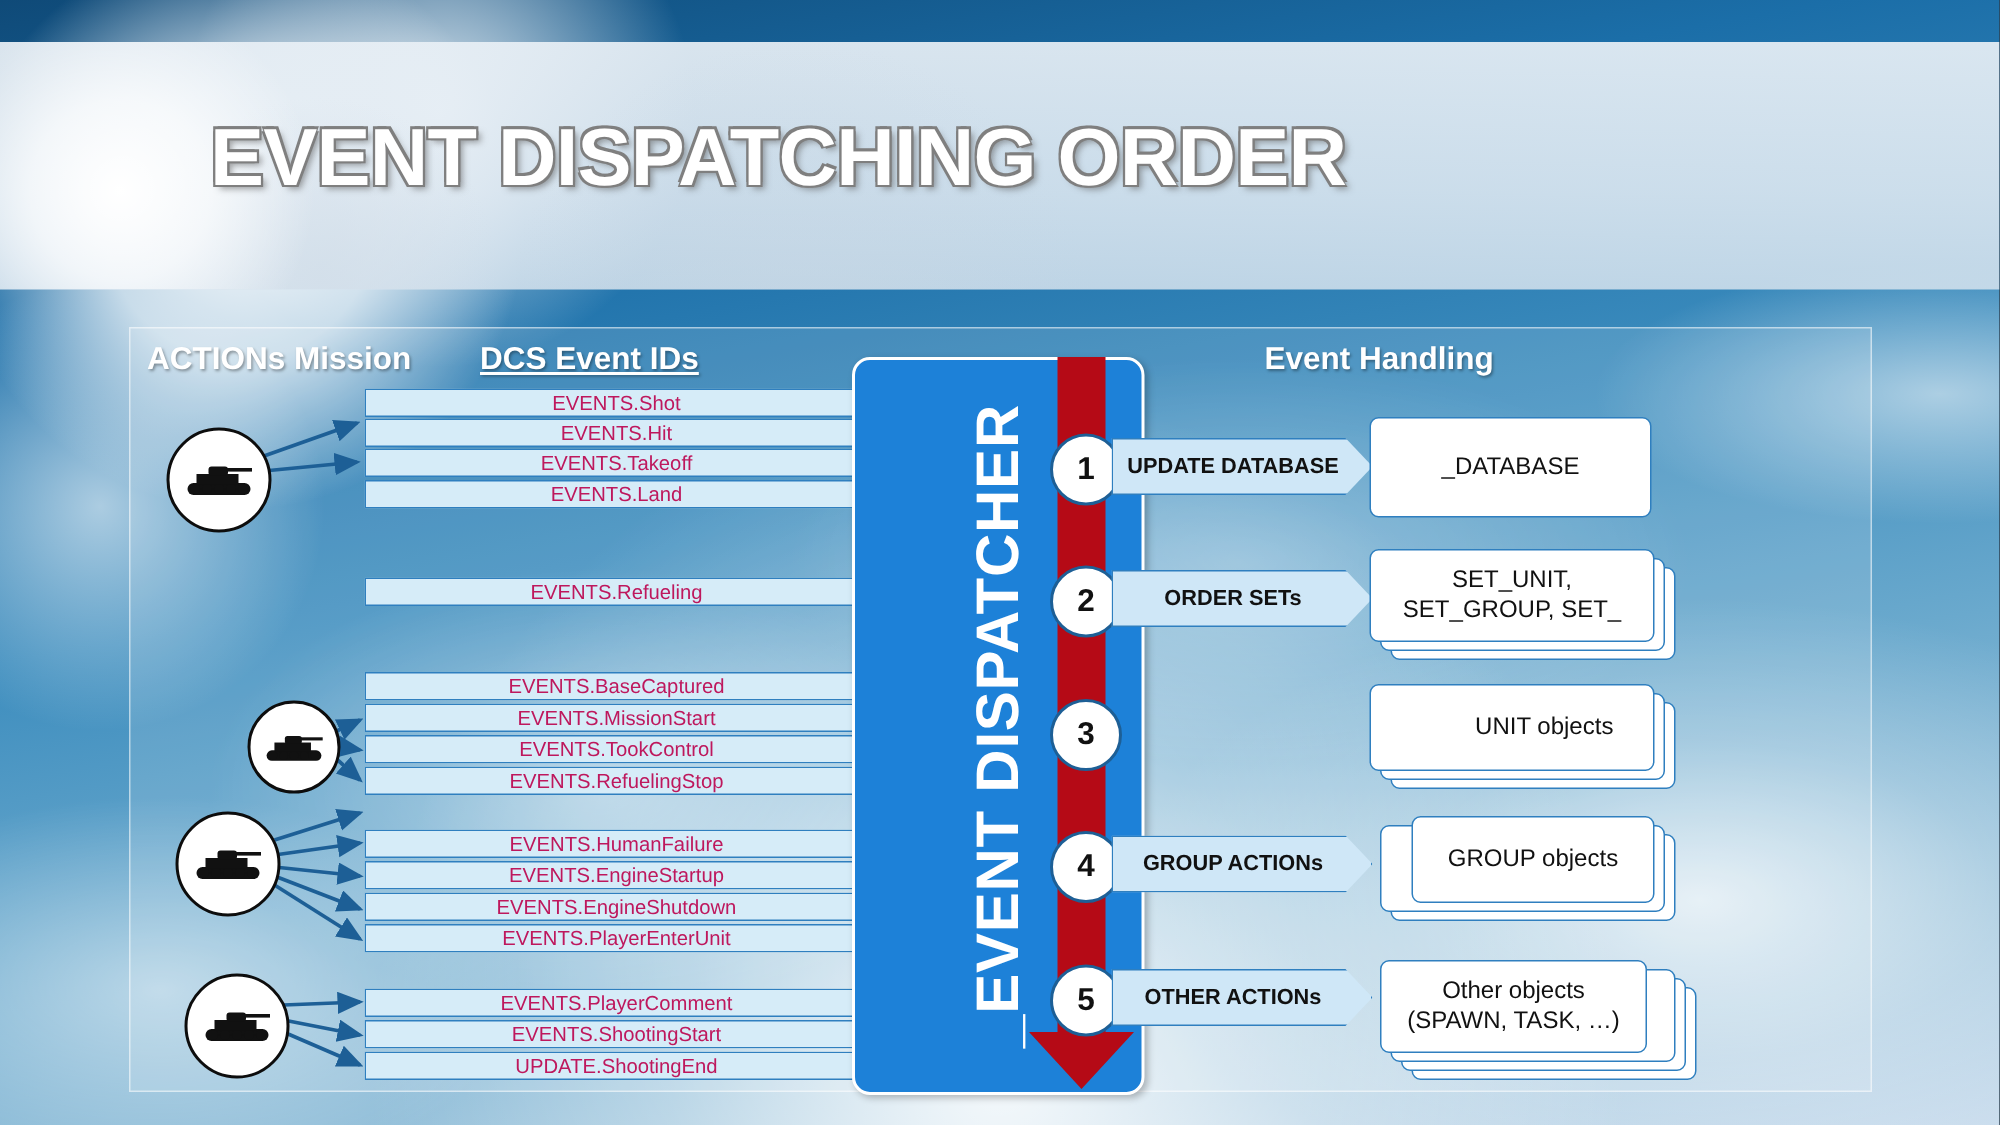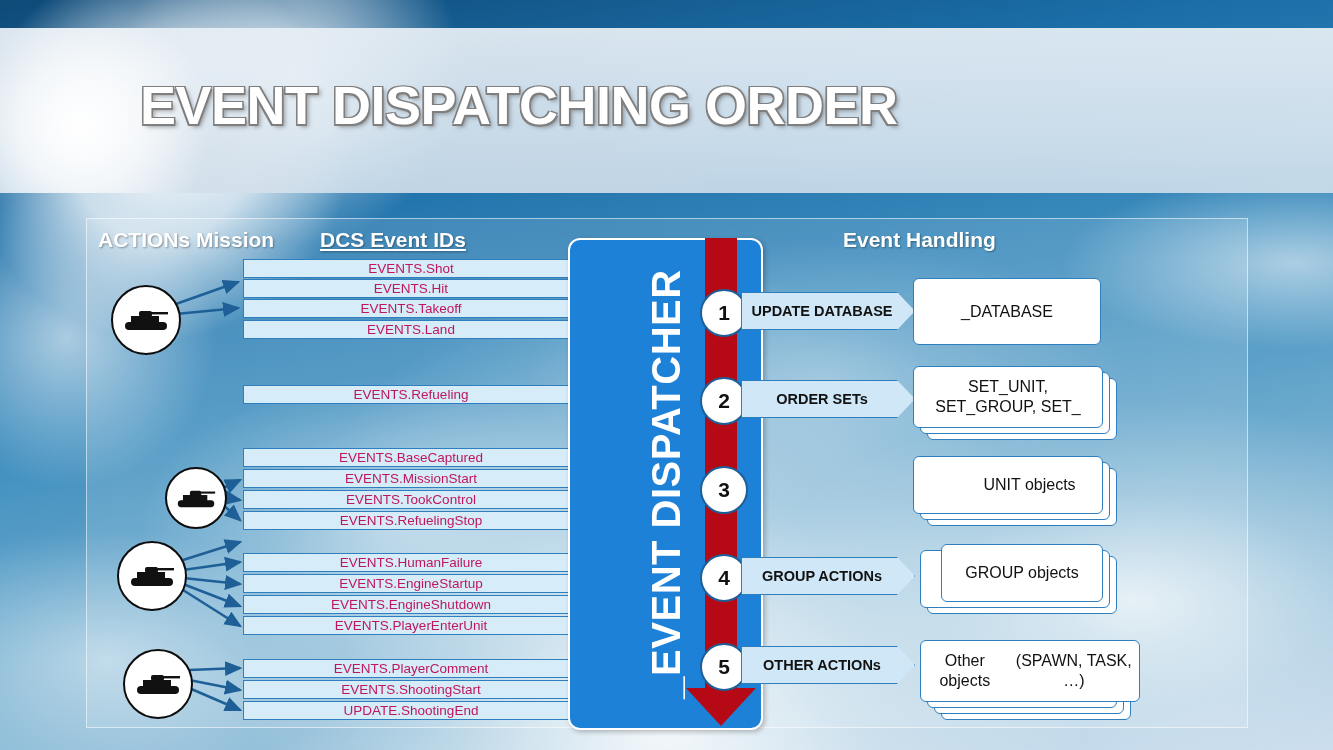--- a/index.html
+++ b/index.html
@@ -389,18 +389,18 @@
   <div class="result-shadow" style="left:920px; top:550px; width:190px; height:58px;"></div>
   <div class="result" style="left:913px; top:544px; width:162px; height:58px;margin-left:28px;">
     <span>GROUP  objects</span>
   </div>
 
   <div class="step-circle" style="left:700px; top:643px">5</div>
   <div class="action" style="top:646px">OTHER ACTIONs</div>
   <div class="result-shadow" style="left:941px; top:658px; width:190px; height:62px;"></div>
   <div class="result-shadow" style="left:934px; top:652px; width:190px; height:62px;"></div>
   <div class="result-shadow" style="left:927px; top:646px; width:190px; height:62px;"></div>
-  <div class="result" style="left:920px; top:640px; width:220px; height:62px; flex-direction:row;">
+  <div class="result" style="left:920px; top:640px; width:178px; height:62px; flex-direction:column;">
     <span>Other objects</span>
     <span>(SPAWN, TASK, …)</span>
   </div>
 
 </div>
 
 </body></html>

